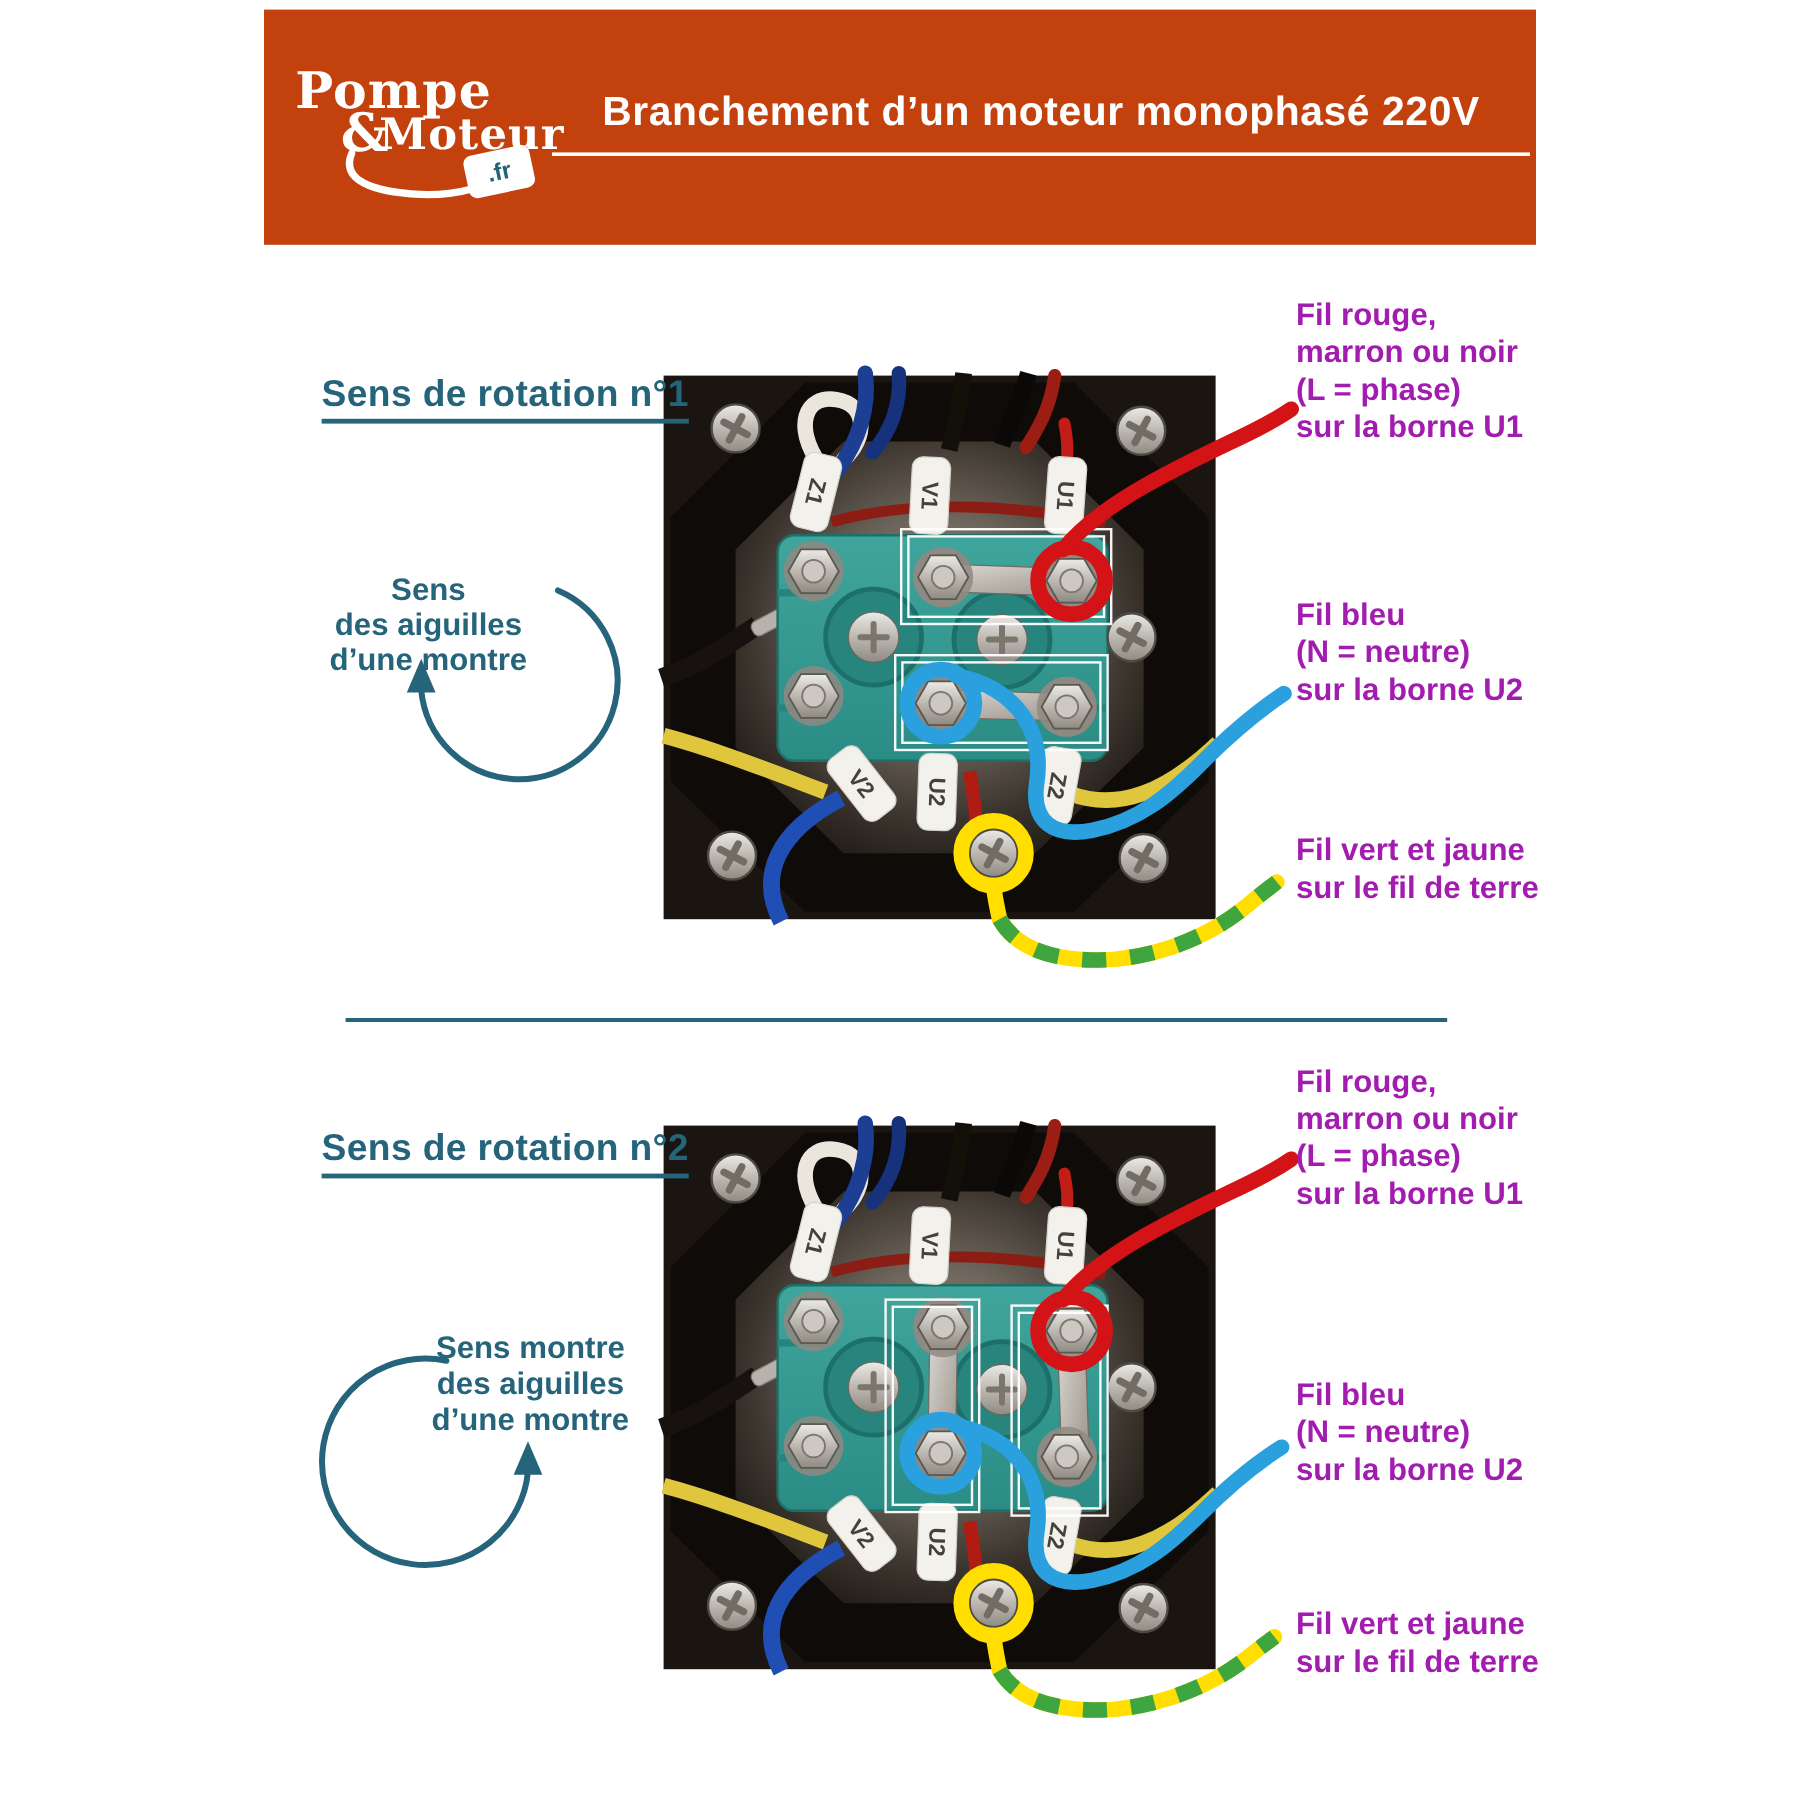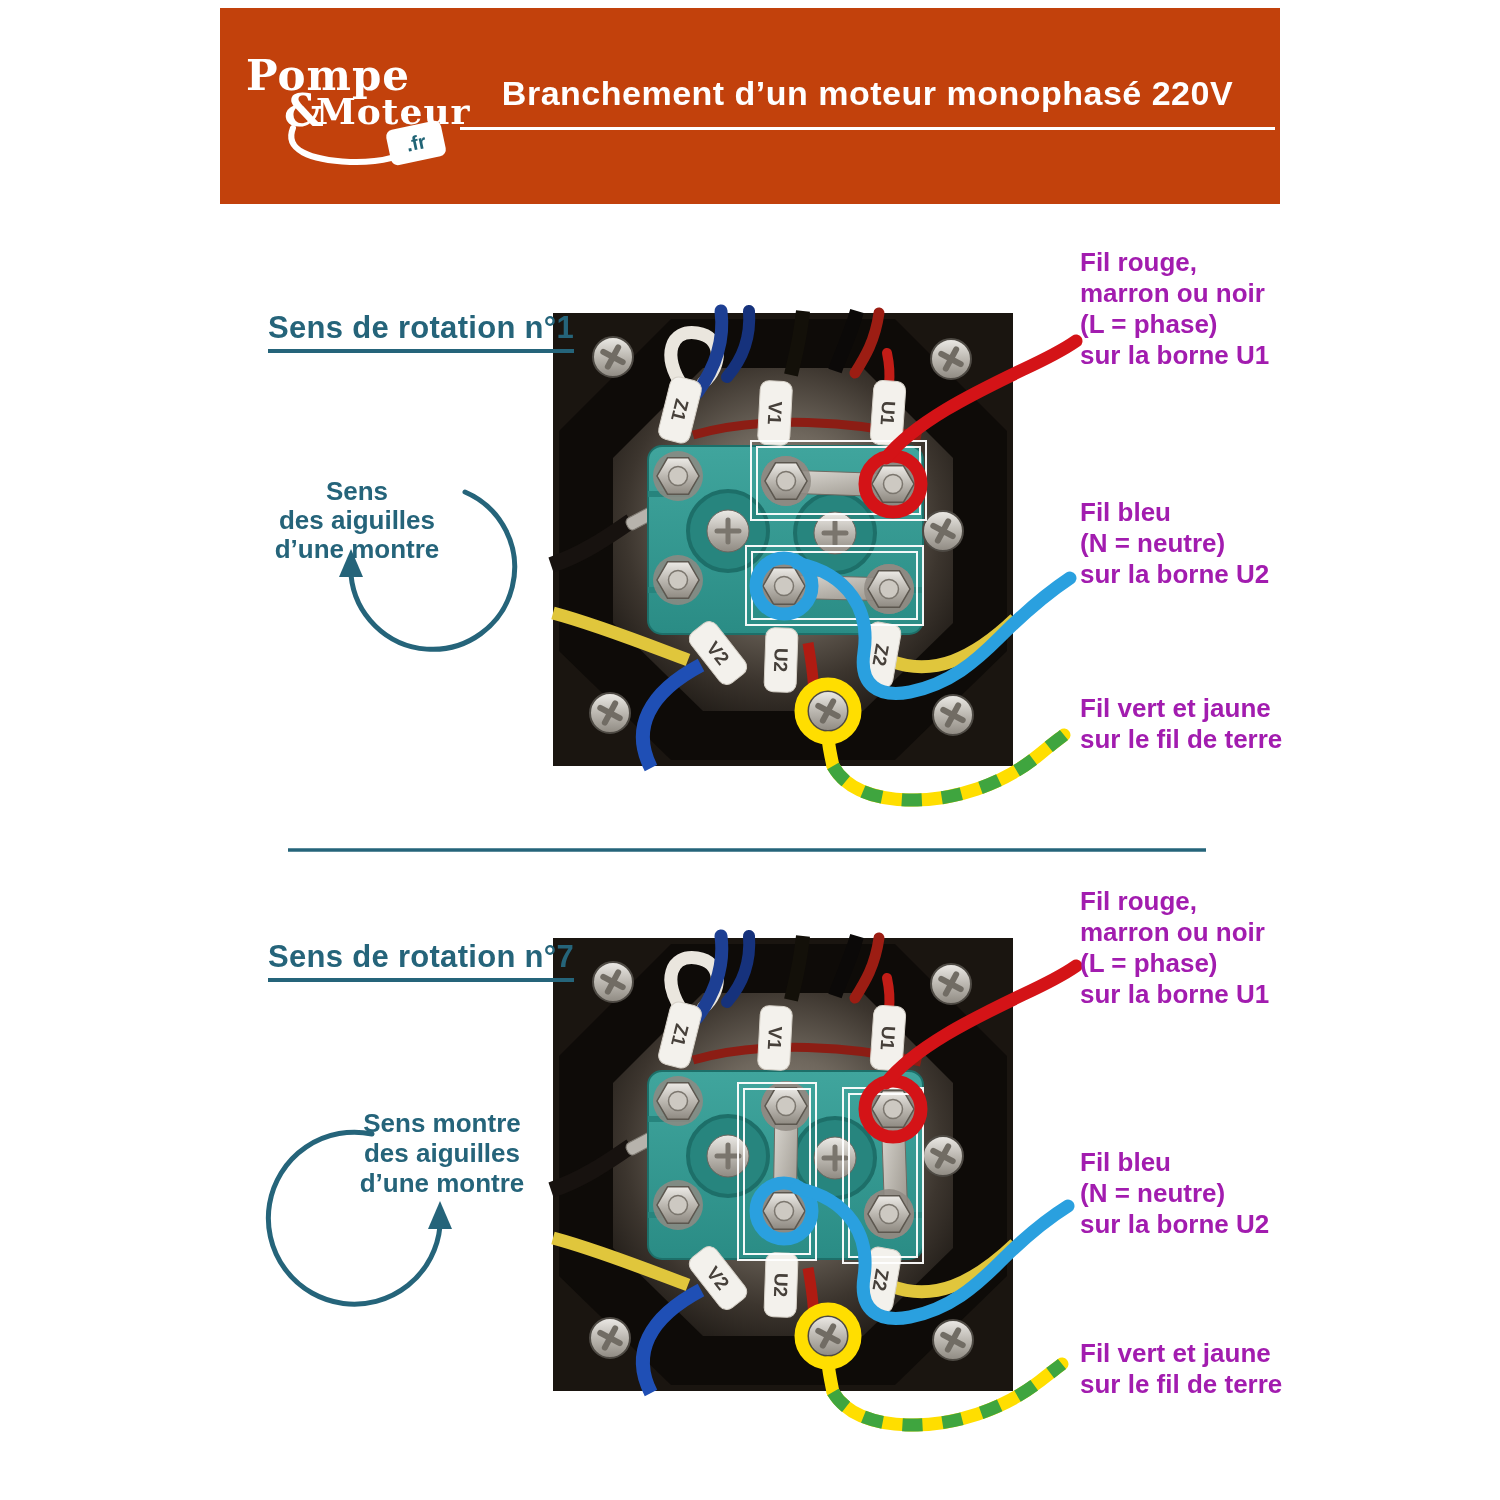--- a/index.html
+++ b/index.html
@@ -241,21 +241,21 @@
   <div class="ann" style="top:497px;">
     <div>Fil bleu</div>
     <div>(N = neutre)</div>
     <div>sur la borne U2</div>
   </div>
   <div class="ann" style="top:693px;">
     <div>Fil vert et jaune</div>
     <div>sur le fil de terre</div>
   </div>
 
-  <div class="sec-title" style="top:941px;">Sens de rotation n°7</div>
+  <div class="sec-title" style="top:941px;">Sens de rotation n°2</div>
 
   <div class="rot" style="left:302px;top:1108px;line-height:30px;">
     <div>Sens montre</div>
     <div>des aiguilles</div>
     <div>d’une montre</div>
   </div>
 
   <div class="ann" style="top:886px;">
     <div>Fil rouge,</div>
     <div>marron ou noir</div>

